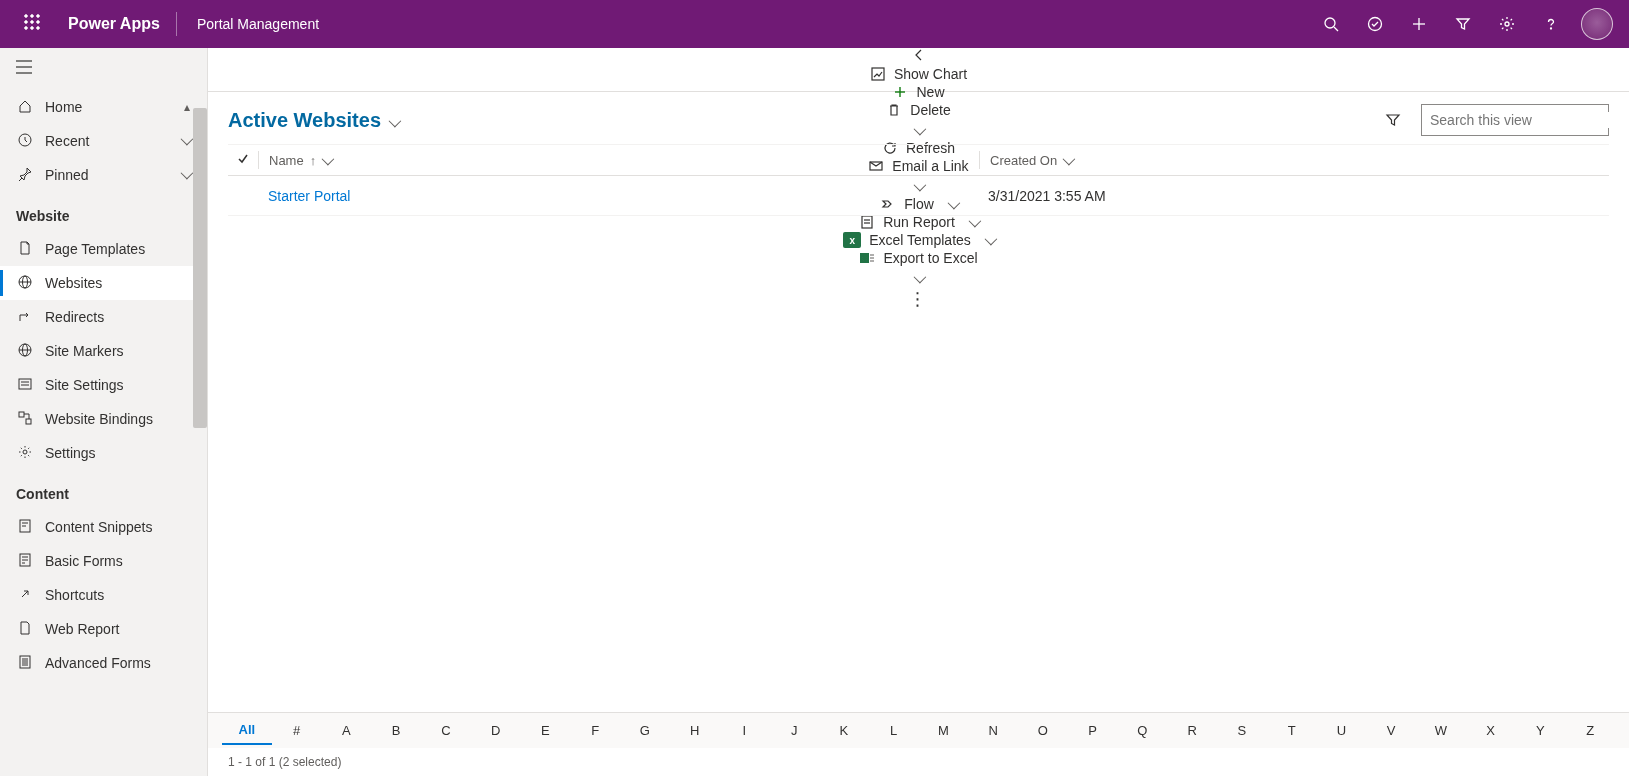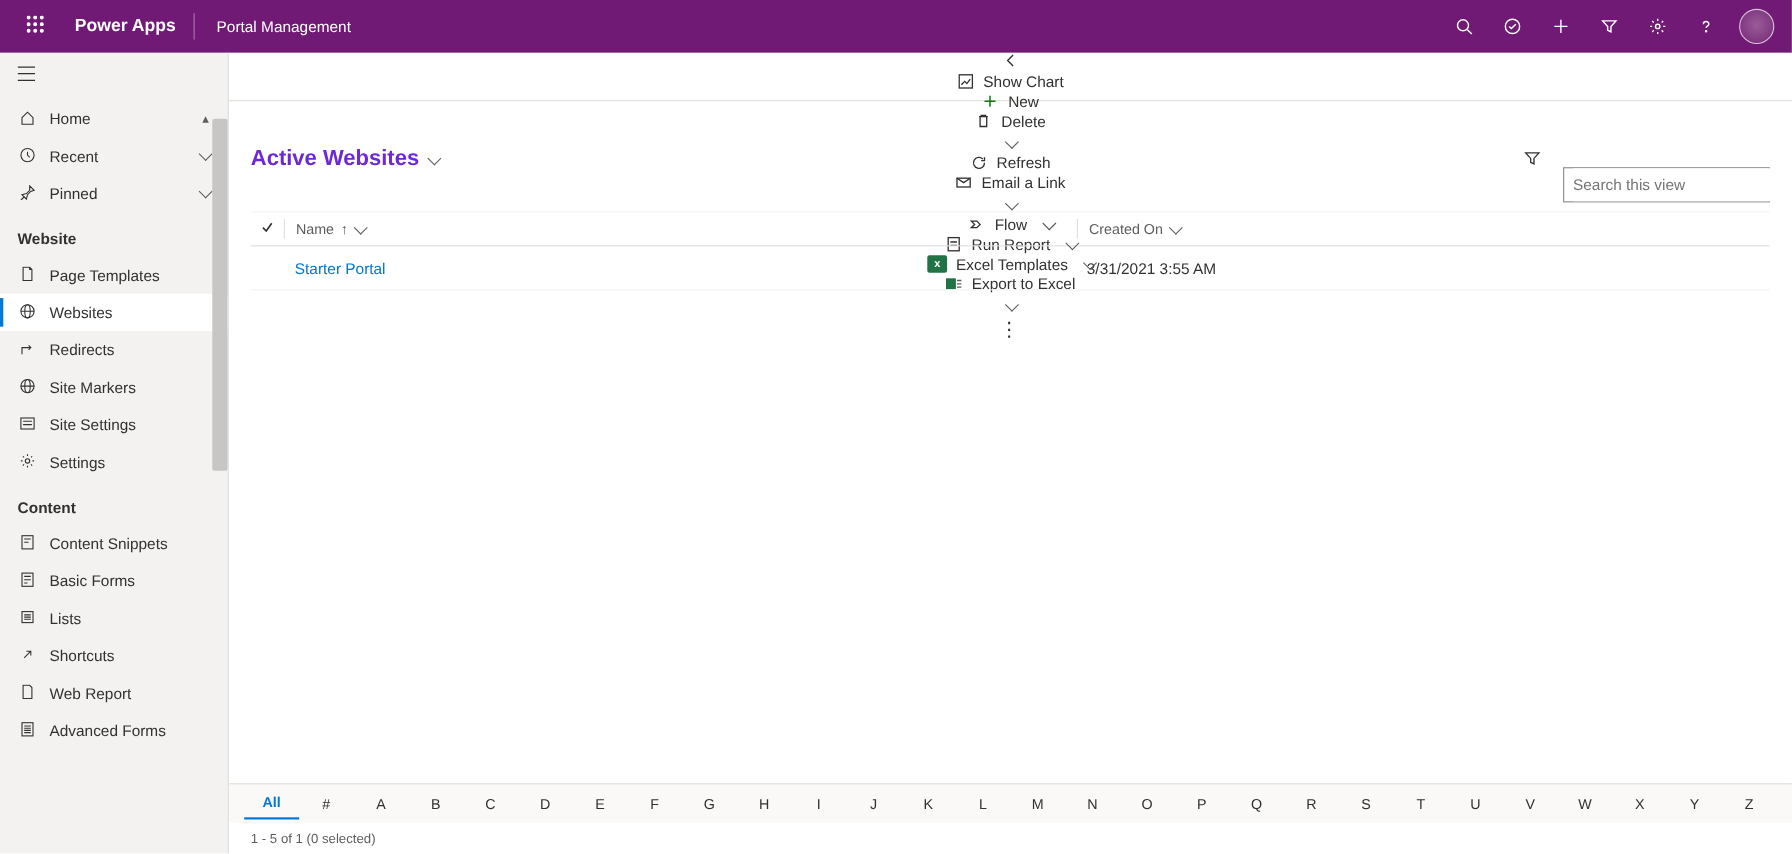--- a/index.html
+++ b/index.html
@@ -72,28 +72,28 @@
 .cmd.excel2 svg { stroke: #217346; }
 .cmd-sep { width: 1px; height: 24px; background: #e1dfdd; margin: 0 4px; }
 .cmd.chev-only { padding: 0 6px; }
 .cmd.more { padding: 0 8px; font-size: 18px; letter-spacing: 2px; }
 
 
 .viewhead {
   display: flex; align-items: center; padding: 12px 20px 8px; gap: 12px;
 }
 .viewtitle {
-  font-size: 20px; font-weight: 600; color: #6d28d9;
+  font-size: 20px; font-weight: 600; color: #0369a1;
   display: flex; align-items: center; gap: 8px; cursor: pointer;
 }
 .viewhead .spacer { flex: 1; }
 .filterbtn { width: 32px; height: 32px; display: flex; align-items: center; justify-content: center; cursor: pointer; }
 .searchbox {
   width: 188px; height: 32px; border: 1px solid #8a8886;
-  display: flex; padding: 0 8px; gap: 8px; margin-top: 48px;
+  display: flex; align-items: center; padding: 0 8px; gap: 8px;
 }
 .searchbox input { border: none; outline: none; flex: 1; font-size: 14px; }
 .searchbox svg, .filterbtn svg { stroke: #323130; fill: none; }
 
 
 .gridwrap { flex: 1; padding: 0 20px; overflow: auto; }
 .grid-head {
   display: flex; align-items: center; height: 32px;
   border-bottom: 1px solid #e1dfdd; border-top: 1px solid #f3f2f1;
   font-size: 13px; color: #605e5c;
@@ -255,20 +255,28 @@
     <div class="nav-item">
       <span class="ico"><svg width="14" height="14" viewBox="0 0 14 14" stroke-width="1">
             <rect x="1" y="2" width="12" height="10"></rect>
             <line x1="3" y1="5" x2="11" y2="5"></line>
             <line x1="3" y1="8" x2="11" y2="8"></line>
           </svg></span>
       <span>Site Settings</span>
     </div>
     <div class="nav-item">
       <span class="ico"><svg width="14" height="14" viewBox="0 0 14 14" stroke-width="1">
+            <rect x="1" y="1" width="5" height="5"></rect>
+            <rect x="8" y="8" width="5" height="5"></rect>
+            <path d="M6 3h5v5"></path>
+          </svg></span>
+      <span>Website Bindings</span>
+    </div>
+    <div class="nav-item">
+      <span class="ico"><svg width="14" height="14" viewBox="0 0 14 14" stroke-width="1">
             <circle cx="7" cy="7" r="2"></circle>
             <path d="M7 1v1.5M7 11.5V13M1 7h1.5M11.5 7H13M2.8 2.8l1 1M10.2 10.2l1 1M11.2 2.8l-1 1M3.8 10.2l-1 1"></path>
           </svg></span>
       <span>Settings</span>
     </div>
 
     <div class="nav-group">Content</div>
     <div class="nav-item">
       <span class="ico"><svg width="14" height="14" viewBox="0 0 14 14" stroke-width="1">
             <rect x="2" y="1" width="10" height="12"></rect>
@@ -278,29 +286,20 @@
       <span>Content Snippets</span>
     </div>
     <div class="nav-item">
       <span class="ico"><svg width="14" height="14" viewBox="0 0 14 14" stroke-width="1">
             <rect x="2" y="1" width="10" height="12"></rect>
             <line x1="4" y1="4" x2="10" y2="4"></line>
             <line x1="4" y1="7" x2="10" y2="7"></line>
             <line x1="4" y1="10" x2="7" y2="10"></line>
           </svg></span>
       <span>Basic Forms</span>
-    </div>
-    <div class="nav-item">
-      <span class="ico"><svg width="14" height="14" viewBox="0 0 14 14" stroke-width="1">
-            <rect x="2" y="2" width="10" height="10"></rect>
-            <line x1="4" y1="5" x2="10" y2="5"></line>
-            <line x1="4" y1="7" x2="10" y2="7"></line>
-            <line x1="4" y1="9" x2="10" y2="9"></line>
-          </svg></span>
-      <span>Lists</span>
     </div>
     <div class="nav-item">
       <span class="ico"><svg width="14" height="14" viewBox="0 0 14 14" stroke-width="1">
             <path d="M4 10l6-6m-4 0h4v4"></path>
           </svg></span>
       <span>Shortcuts</span>
     </div>
     <div class="nav-item">
       <span class="ico"><svg width="14" height="14" viewBox="0 0 14 14" stroke-width="1">
             <path d="M3 1h6l2 2v10H3z"></path>
@@ -494,16 +493,16 @@
         <div class="alpha">T</div>
         <div class="alpha">U</div>
         <div class="alpha">V</div>
         <div class="alpha">W</div>
         <div class="alpha">X</div>
         <div class="alpha">Y</div>
         <div class="alpha">Z</div>
       </div>
 
     <div class="statusbar">
-      <span>1 - 5 of 1 (0 selected)</span>
+      <span>1 - 1 of 1 (2 selected)</span>
     </div>
   </div>
 </div>
 
 </body></html>

